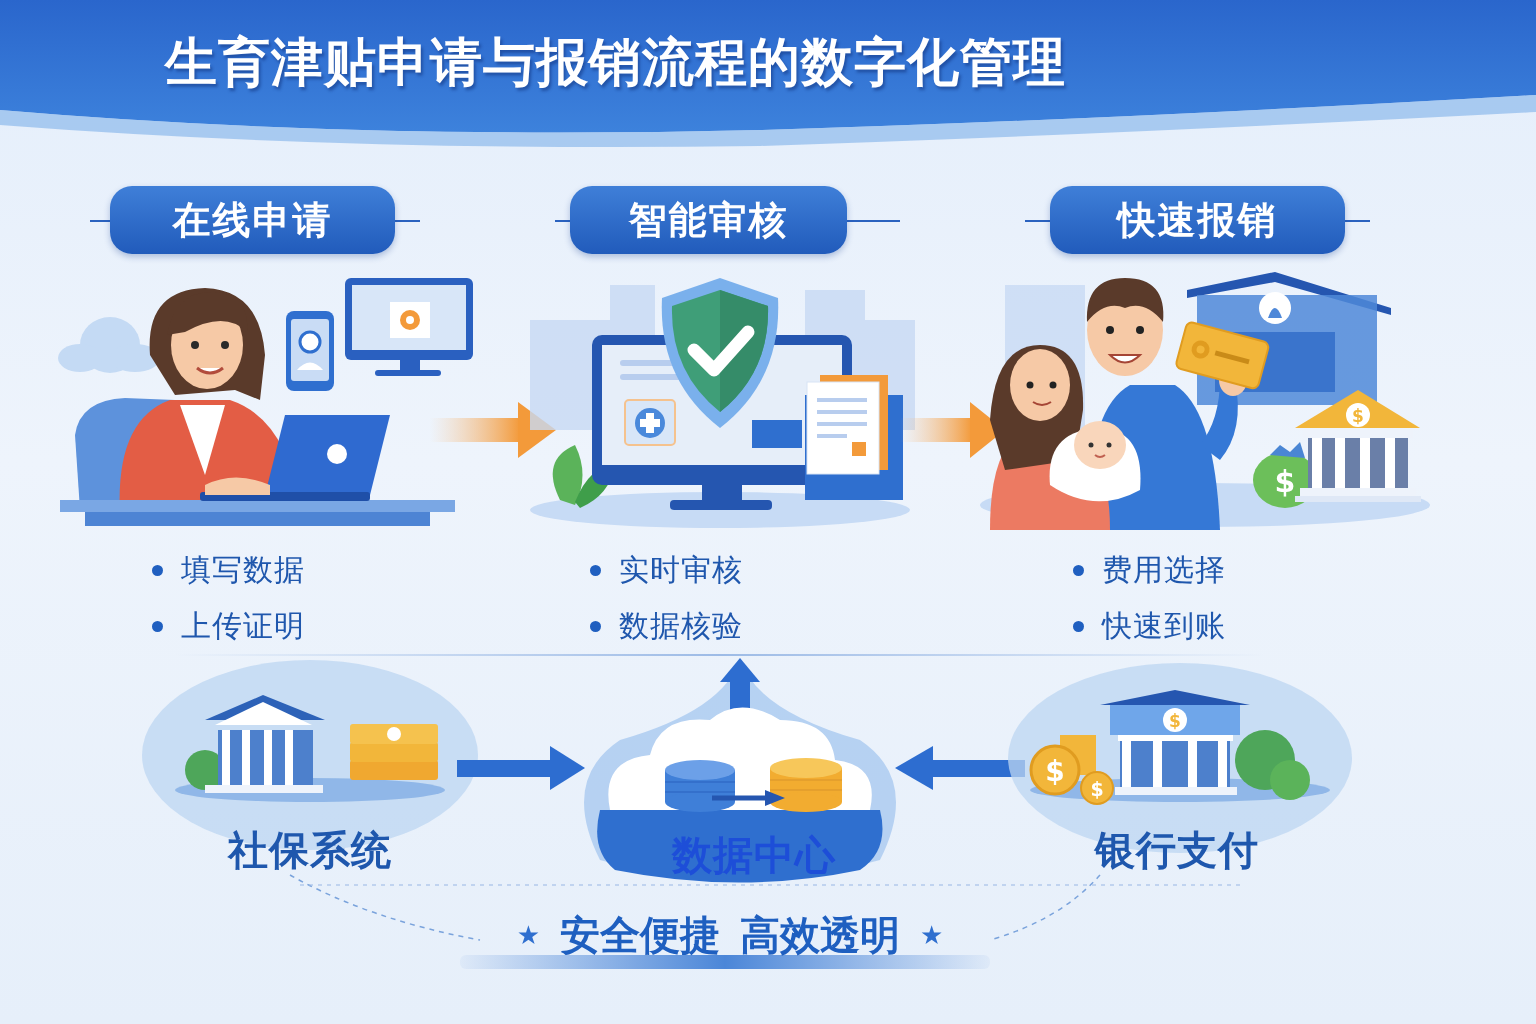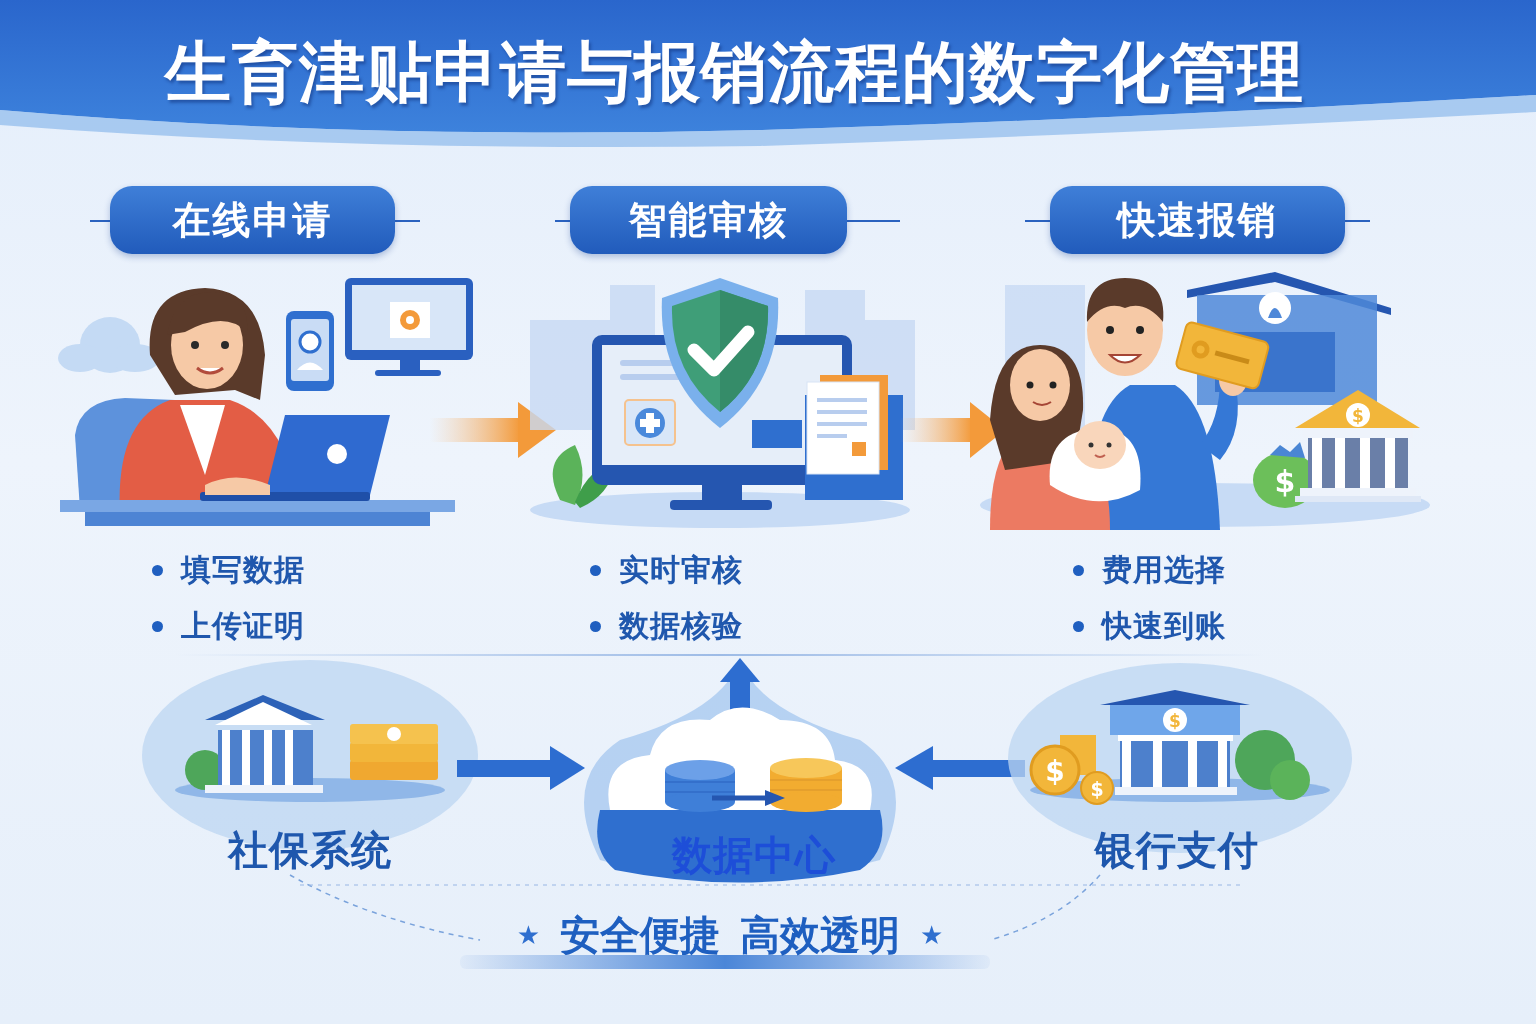--- a/index.html
+++ b/index.html
@@ -1,26 +1,26 @@
 <!DOCTYPE html>
 <html><head>
 <meta charset="utf-8">
 <style>
   *{box-sizing:border-box;margin:0;padding:0}
   html,body{width:1536px;height:1024px;overflow:hidden}
   body{font-family:"DejaVu Sans","Liberation Sans",sans-serif;background:linear-gradient(180deg,#e4eefb 0%,#eef4fc 45%,#e6effa 100%);position:relative}
   .banner{position:absolute;left:0;top:0;width:1536px;height:150px;overflow:hidden}
   .banner svg{position:absolute;left:0;top:0}
-  .title{position:absolute;left:165px;top:28px;font-size:66px;font-weight:bold;color:#fff;letter-spacing:1px;text-shadow:2px 3px 3px rgba(10,40,110,.45);white-space:nowrap}
+  .title{position:absolute;left:165px;top:28px;font-size:52px;font-weight:bold;color:#fff;letter-spacing:1px;text-shadow:2px 3px 3px rgba(10,40,110,.45);white-space:nowrap}
   .pill-wrap{position:absolute;height:70px}
   .pill-line{position:absolute;top:34px;height:2px;background:#2a62bf}
   .pill{position:absolute;top:0;height:68px;border-radius:22px;background:linear-gradient(180deg,#3f7fd8,#215bbb);box-shadow:0 3px 6px rgba(30,70,150,.3);color:#fff;font-size:38px;font-weight:bold;display:flex;align-items:center;justify-content:center;letter-spacing:2px}
   .scene{position:absolute}
   .bullets{position:absolute}
-  .bullet{display:flex;align-items:center;height:56px;color:#1f57ad;font-size:30px;font-weight:bold;letter-spacing:1px}
+  .bullet{display:flex;align-items:center;height:56px;color:#1f57ad;font-size:30px;font-weight:normal;letter-spacing:1px}
   .dot{width:11px;height:11px;border-radius:50%;background:#1f5fc0;margin-right:18px;flex:none}
   .divider{position:absolute;top:654px;height:2px;background:linear-gradient(90deg,transparent,#9dbbe6,transparent)}
   .node-label{position:absolute;font-size:40px;font-weight:bold;color:#1e57ad;letter-spacing:1px}
   .tagline{position:absolute;left:480px;top:905px;width:500px;height:60px;display:flex;align-items:center;justify-content:center;gap:20px;color:#1e5fc0;font-size:40px;font-weight:bold}
   .tag-strip{position:absolute;left:460px;top:955px;width:530px;height:14px;background:linear-gradient(90deg,rgba(60,120,210,.05),#4b86d8,rgba(60,120,210,.05));border-radius:6px}
   .star{color:#2f6fcf;font-size:26px}
 </style>
 </head>
 <body>
 

